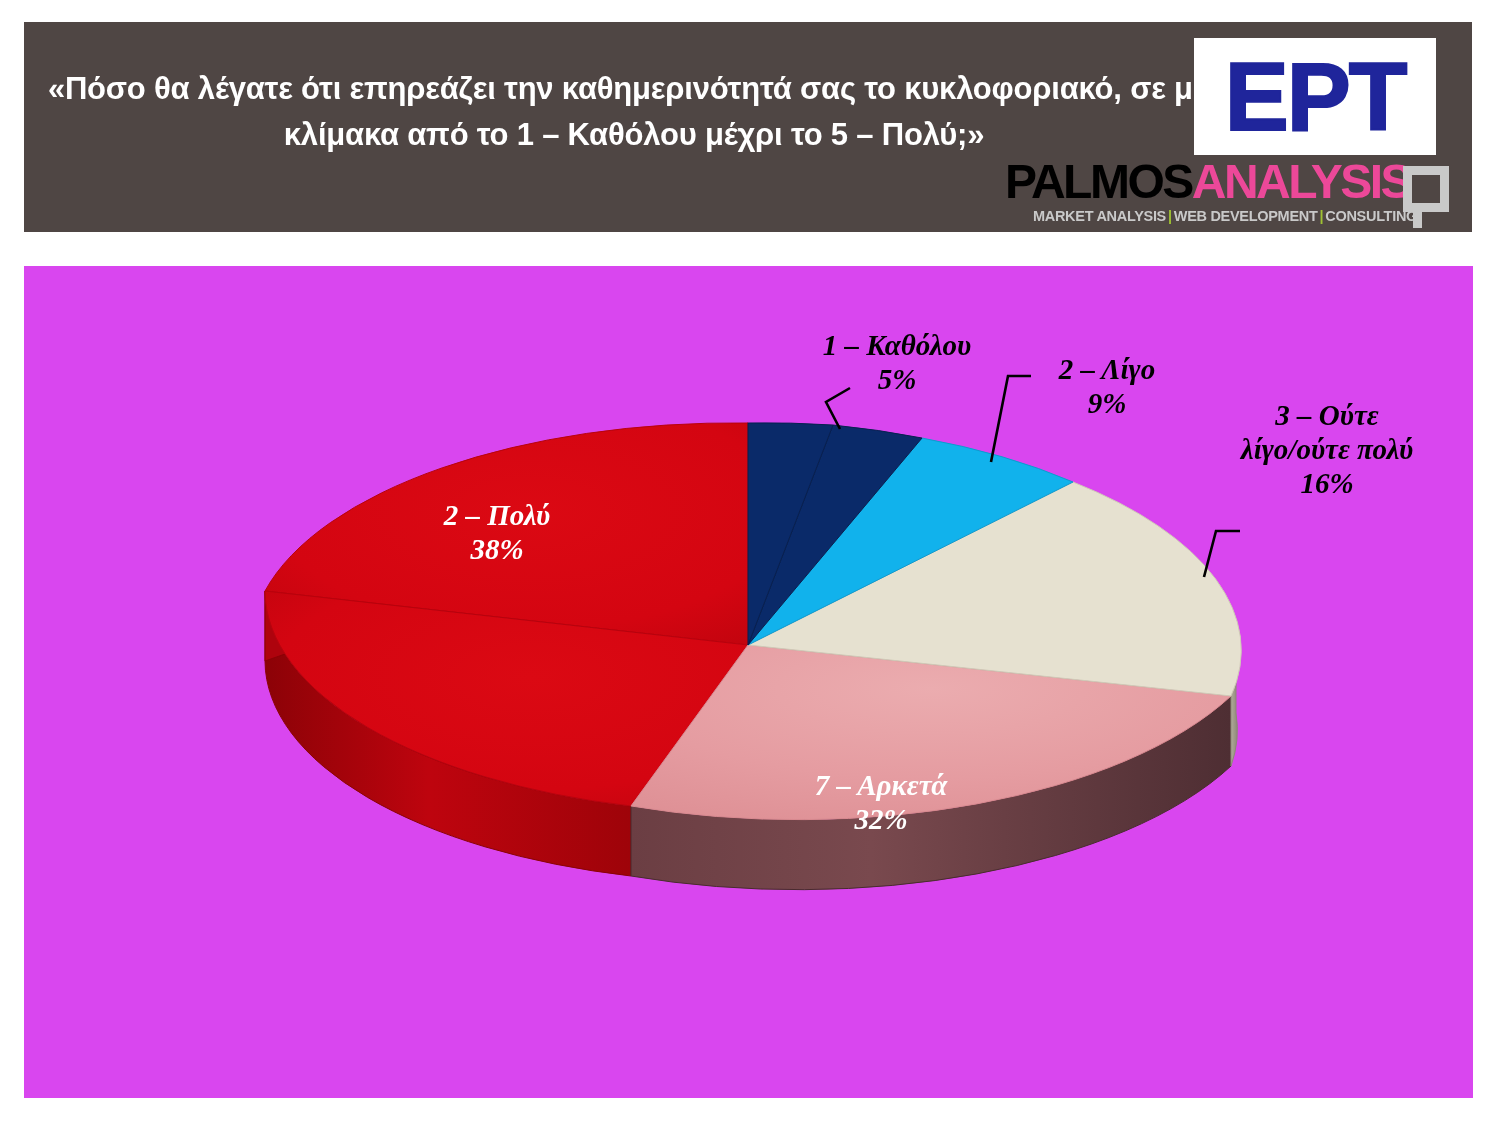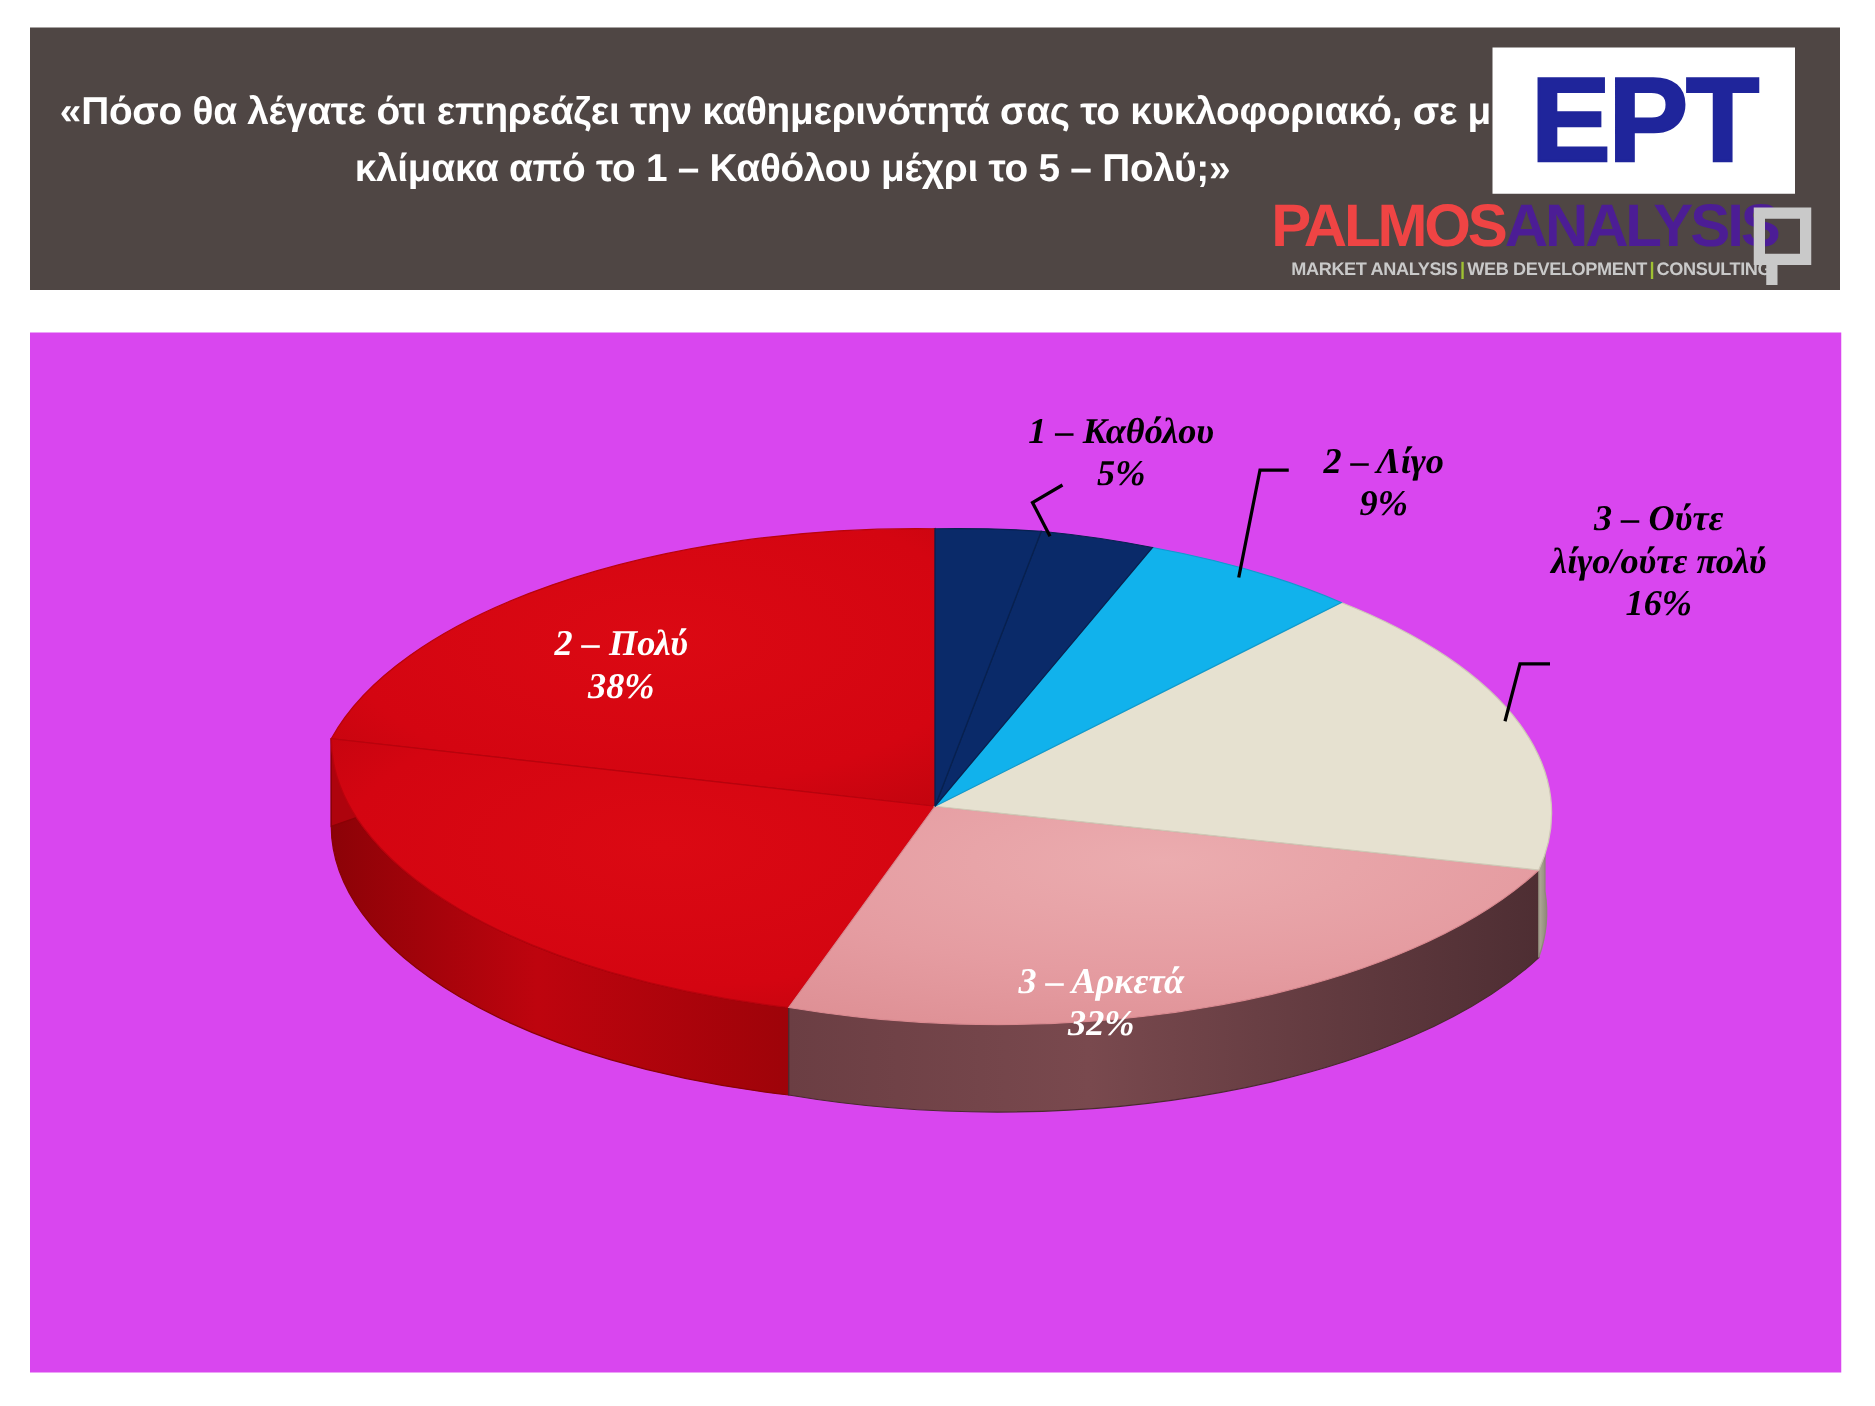--- a/index.html
+++ b/index.html
@@ -86,22 +86,22 @@
     position: absolute;
     left: 0;
     top: 0;
     font-size: 48px;
     font-weight: bold;
     font-family: "Liberation Sans", sans-serif;
     letter-spacing: -2.5px;
     line-height: 48px;
     white-space: nowrap;
   }
-  .palmos-part { color: #ef4444; margin-left: 12px; }
-  .analysis-part { color: #4c1d95; }
+  .palmos-part { color: #000000; }
+  .analysis-part { color: #ec4899; }
   .palmos-tagline {
     position: absolute;
     left: 28px;
     top: 50px;
     font-size: 14.5px;
     font-weight: bold;
     font-family: "Liberation Sans", sans-serif;
     color: #C9C9C9;
     letter-spacing: -0.3px;
     white-space: nowrap;
@@ -261,21 +261,21 @@
     <div>9%</div>
   </div>
 
   <div class="pie-label outside lbl-3">
     <div>3 – Ούτε</div>
     <div>λίγο/ούτε πολύ</div>
     <div>16%</div>
   </div>
 
   <div class="pie-label inside lbl-4">
-    <div>3 – Αρκετά</div>
+    <div>7 – Αρκετά</div>
     <div>32%</div>
   </div>
 
   <div class="pie-label inside lbl-5">
     <div>2 – Πολύ</div>
     <div>38%</div>
   </div>
 
 </div>
 

